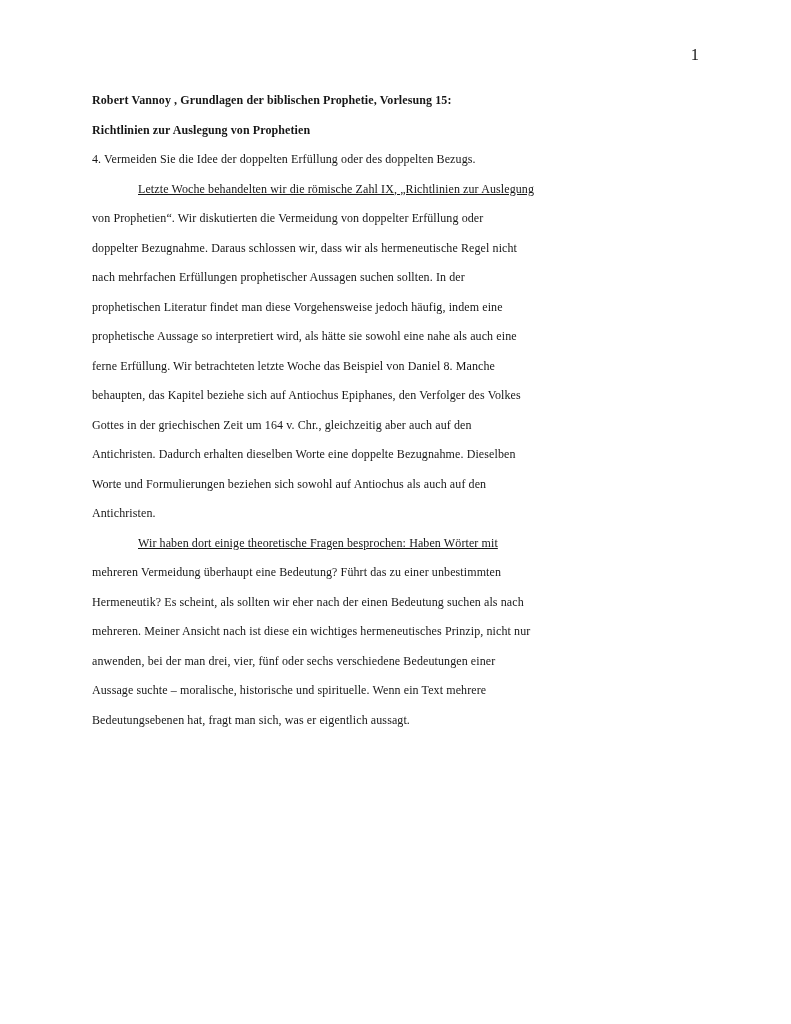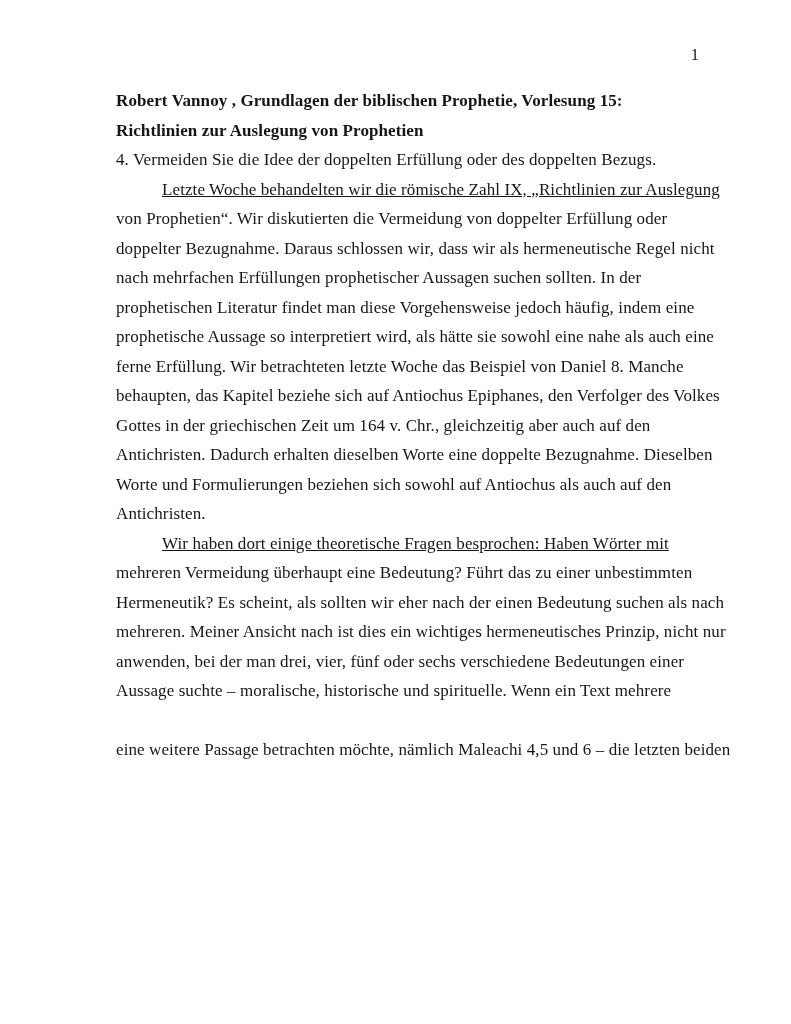--- a/index.html
+++ b/index.html
@@ -23,25 +23,24 @@
     font-size: 16.5px;
     line-height: 29.5px;
   }
   .content {
     position: absolute;
     top: 86px;
     left: 92px;
     width: 640px;
   }
   .line {
-    font-size: 17px;
+    font-size: 12px;
     line-height: 29.5px;
     white-space: pre;
     letter-spacing: 0.1px;
-    margin-left: 24px;
   }
   .line.bold {
     font-weight: bold;
   }
   .line.indent {
     padding-left: 46px;
     text-decoration: underline;
   }
   .line.blank {
     height: 29.5px;
@@ -72,25 +71,25 @@
       <div class="line">Gottes in der griechischen Zeit um 164 v. Chr., gleichzeitig aber auch auf den</div>
       <div class="line">Antichristen. Dadurch erhalten dieselben Worte eine doppelte Bezugnahme. Dieselben</div>
       <div class="line">Worte und Formulierungen beziehen sich sowohl auf Antiochus als auch auf den</div>
       <div class="line">Antichristen.</div>
     </div>
 
     <div class="paragraph">
       <div class="line indent">Wir haben dort einige theoretische Fragen besprochen: Haben Wörter mit</div>
       <div class="line">mehreren Vermeidung überhaupt eine Bedeutung? Führt das zu einer unbestimmten</div>
       <div class="line">Hermeneutik? Es scheint, als sollten wir eher nach der einen Bedeutung suchen als nach</div>
-      <div class="line">mehreren. Meiner Ansicht nach ist dies ein wichtiges hermeneutisches Prinzip, nicht nur</div>
+      <div class="line">mehreren. Meiner Ansicht nach ist diese ein wichtiges hermeneutisches Prinzip, nicht nur</div>
       <div class="line">anwenden, bei der man drei, vier, fünf oder sechs verschiedene Bedeutungen einer</div>
       <div class="line">Aussage suchte – moralische, historische und spirituelle. Wenn ein Text mehrere</div>
+      <div class="line">Bedeutungsebenen hat, fragt man sich, was er eigentlich aussagt.</div>
     </div>
 
     <div class="line blank"></div>
 
     <div class="paragraph">
-      <div class="line">eine weitere Passage betrachten möchte, nämlich Maleachi 4,5 und 6 – die letzten beiden</div>
     </div>
 
   </div>
 </div>
 
 </body></html>

